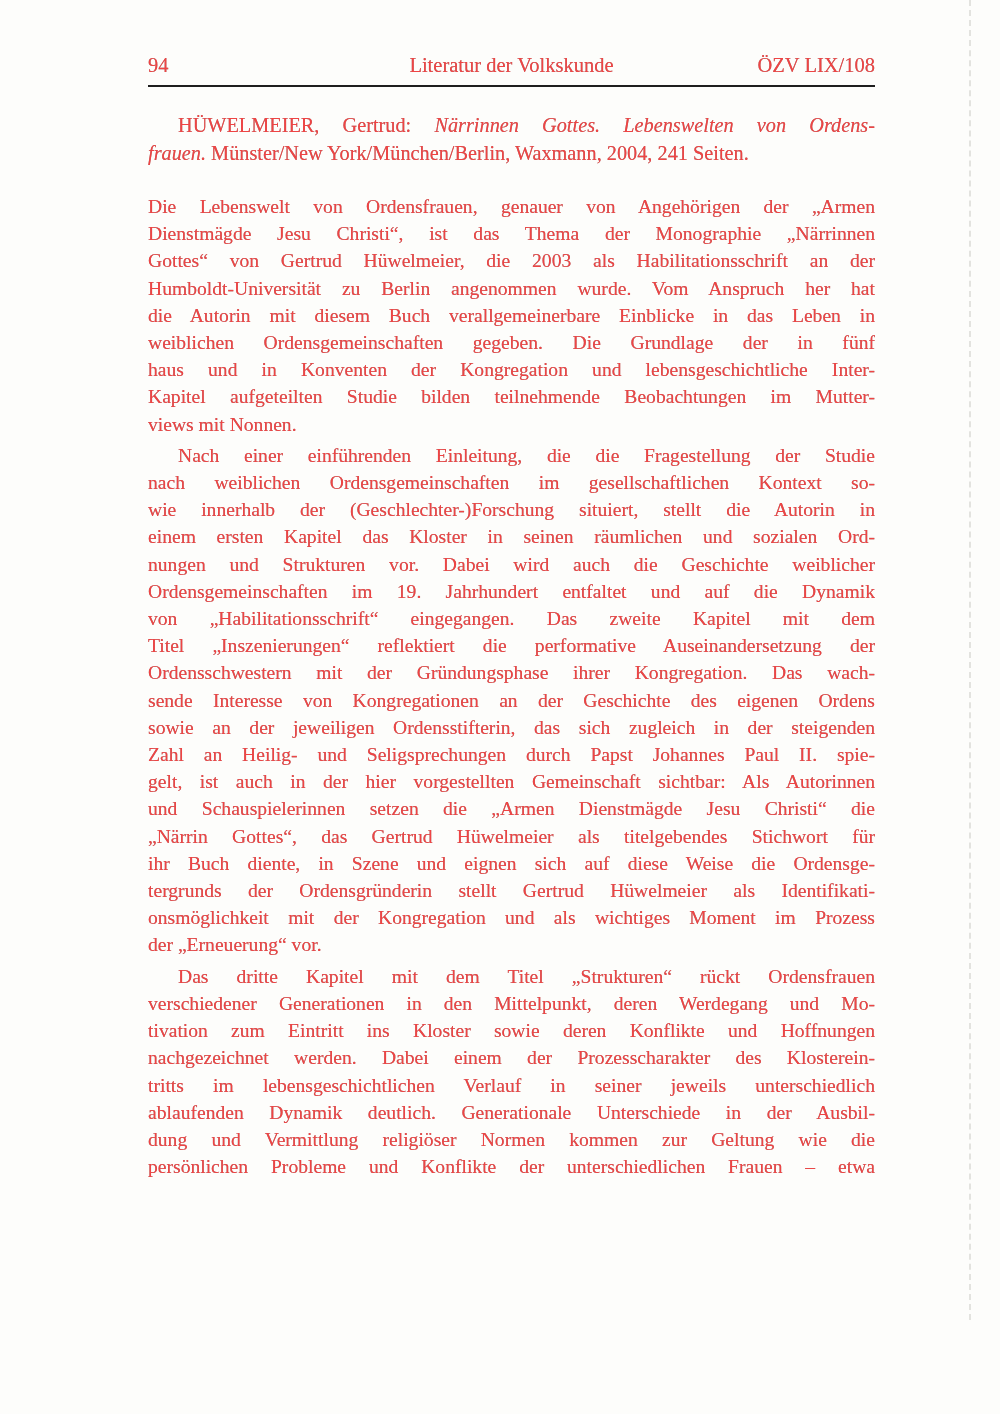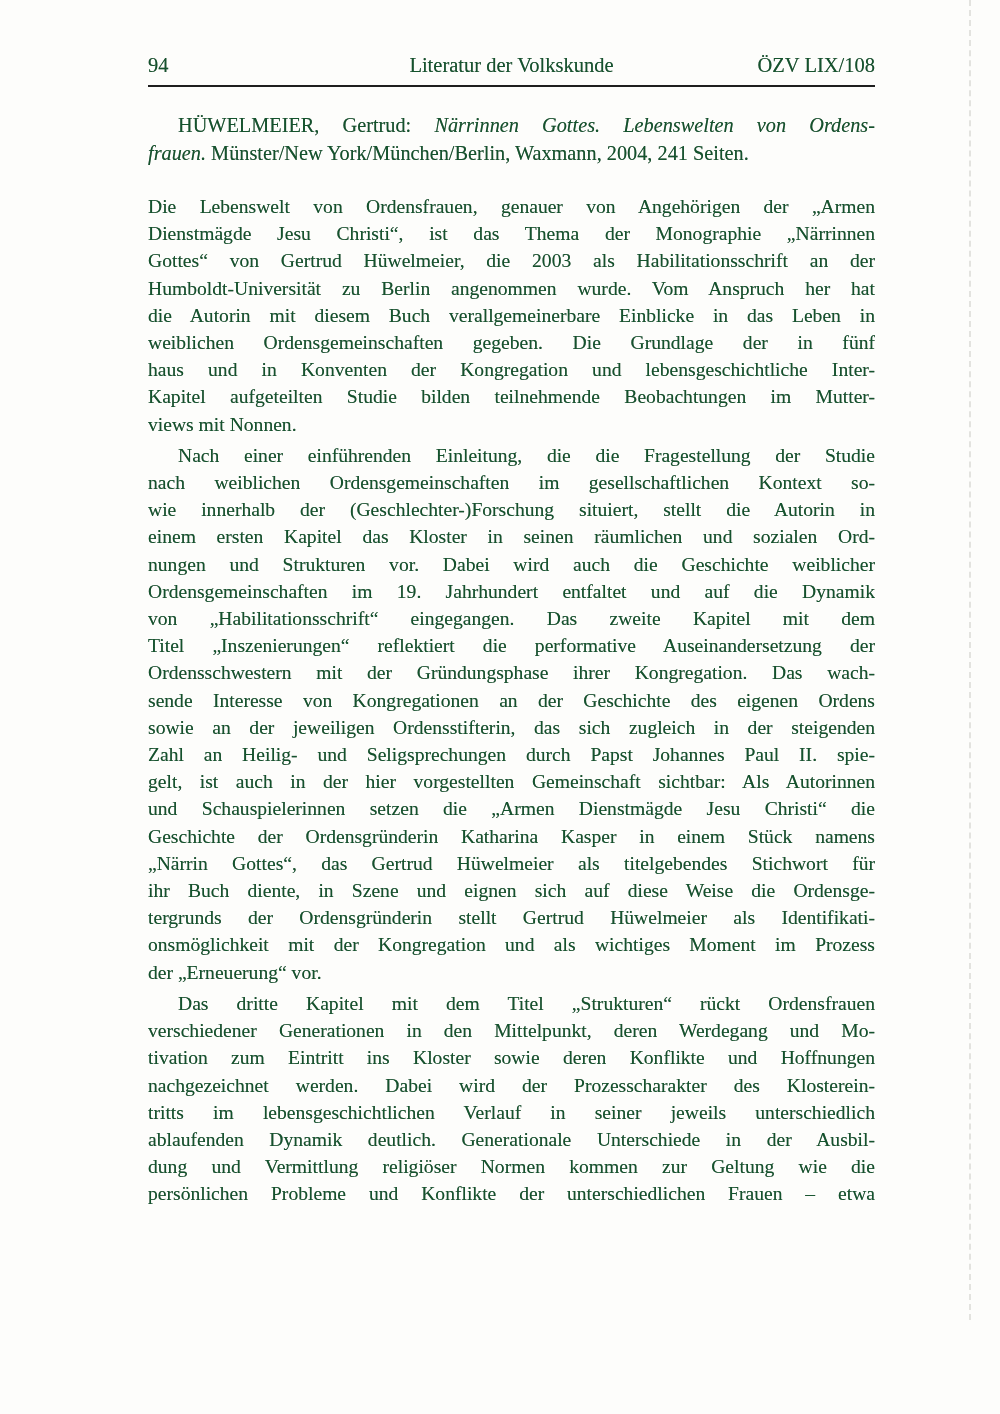--- a/index.html
+++ b/index.html
@@ -2,21 +2,21 @@
 <html><head>
 <meta charset="utf-8">
 <style>
   html, body { margin: 0; padding: 0; background: #ffffff; }
   .page {
     position: relative;
     width: 1000px;
     height: 1414px;
     background: #fdfdfb;
     font-family: "Liberation Serif", "DejaVu Serif", serif;
-    color: #14532d;
+    color: #ef4444;
     overflow: hidden;
     text-shadow: 0 0 0.5px rgba(20,20,20,0.45);
   }
   .content {
     position: absolute;
     left: 148px;
     top: 52px;
     width: 727px;
   }
   .header-row {
@@ -100,32 +100,31 @@
           <div class="line">nungen und Strukturen vor. Dabei wird auch die Geschichte weiblicher</div>
           <div class="line">Ordensgemeinschaften im 19. Jahrhundert entfaltet und auf die Dynamik</div>
           <div class="line">von „Habilitationsschrift“ eingegangen. Das zweite Kapitel mit dem</div>
           <div class="line">Titel „Inszenierungen“ reflektiert die performative Auseinandersetzung der</div>
           <div class="line">Ordensschwestern mit der Gründungsphase ihrer Kongregation. Das wach-</div>
           <div class="line">sende Interesse von Kongregationen an der Geschichte des eigenen Ordens</div>
           <div class="line">sowie an der jeweiligen Ordensstifterin, das sich zugleich in der steigenden</div>
           <div class="line">Zahl an Heilig- und Seligsprechungen durch Papst Johannes Paul II. spie-</div>
           <div class="line">gelt, ist auch in der hier vorgestellten Gemeinschaft sichtbar: Als Autorinnen</div>
           <div class="line">und Schauspielerinnen setzen die „Armen Dienstmägde Jesu Christi“ die</div>
-          <div class="line">Geschichte der Ordensgründerin Katharina Kasper in einem Stück namens</div>
           <div class="line">„Närrin Gottes“, das Gertrud Hüwelmeier als titelgebendes Stichwort für</div>
           <div class="line">ihr Buch diente, in Szene und eignen sich auf diese Weise die Ordensge-</div>
           <div class="line">tergrunds der Ordensgründerin stellt Gertrud Hüwelmeier als Identifikati-</div>
           <div class="line">onsmöglichkeit mit der Kongregation und als wichtiges Moment im Prozess</div>
           <div class="line no-just">der „Erneuerung“ vor.</div>
         </div>
         <div class="para">
           <div class="line indent">Das dritte Kapitel mit dem Titel „Strukturen“ rückt Ordensfrauen</div>
           <div class="line">verschiedener Generationen in den Mittelpunkt, deren Werdegang und Mo-</div>
           <div class="line">tivation zum Eintritt ins Kloster sowie deren Konflikte und Hoffnungen</div>
-          <div class="line">nachgezeichnet werden. Dabei wird der Prozesscharakter des Klosterein-</div>
+          <div class="line">nachgezeichnet werden. Dabei einem der Prozesscharakter des Klosterein-</div>
           <div class="line">tritts im lebensgeschichtlichen Verlauf in seiner jeweils unterschiedlich</div>
           <div class="line">ablaufenden Dynamik deutlich. Generationale Unterschiede in der Ausbil-</div>
           <div class="line">dung und Vermittlung religiöser Normen kommen zur Geltung wie die</div>
           <div class="line">persönlichen Probleme und Konflikte der unterschiedlichen Frauen – etwa</div>
         </div>
       </div>
 
   </div>
   <div class="scan-edge"></div>
 </div>

